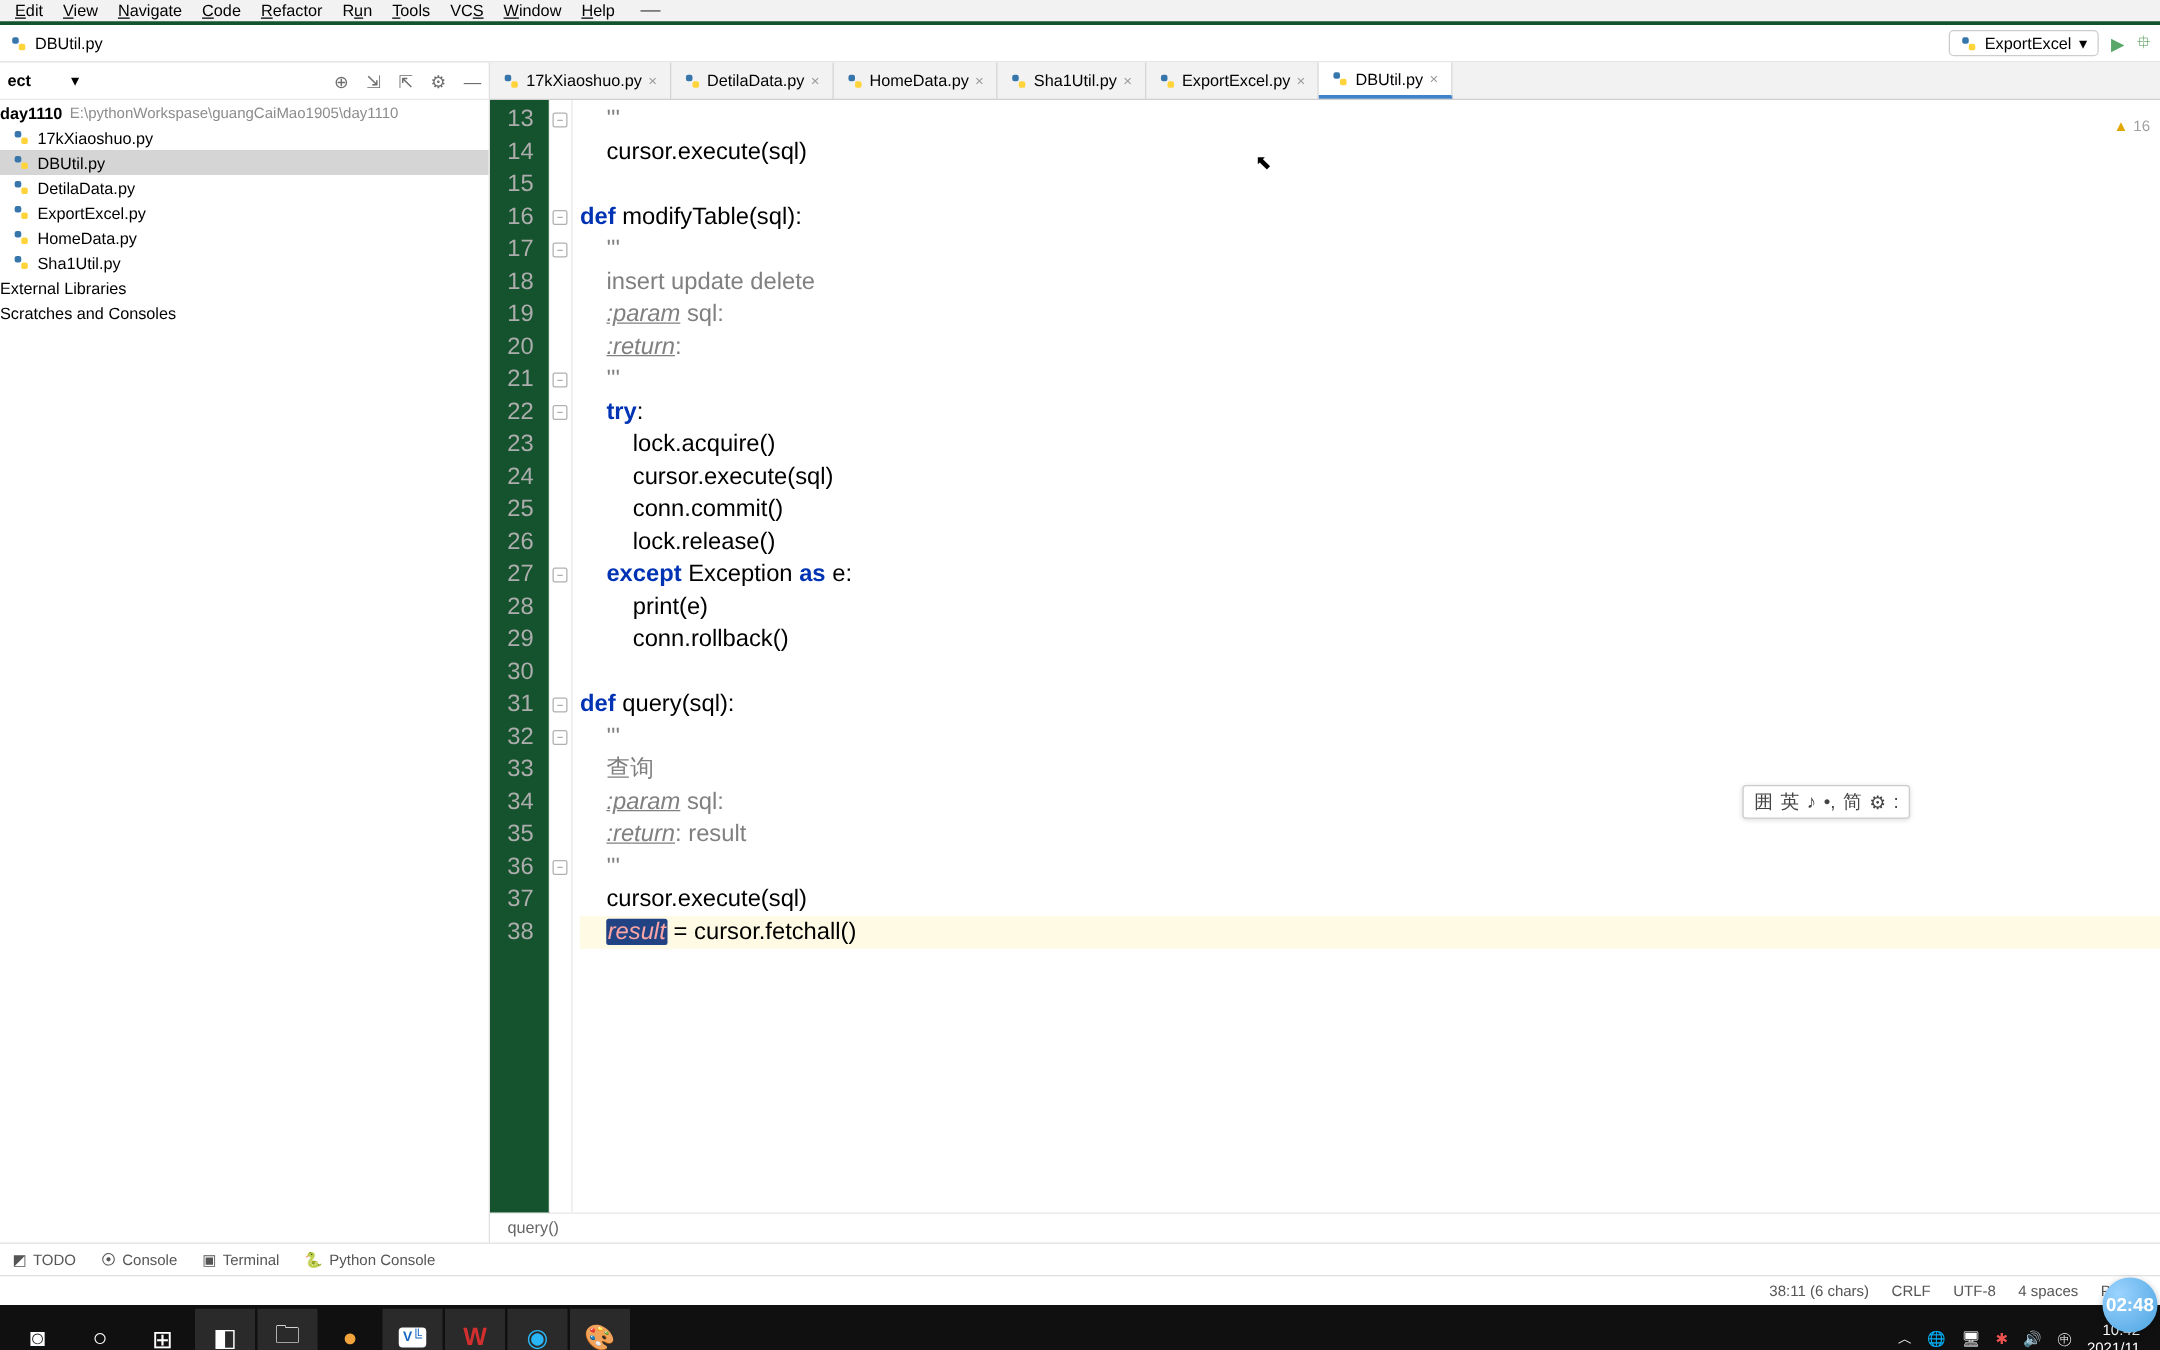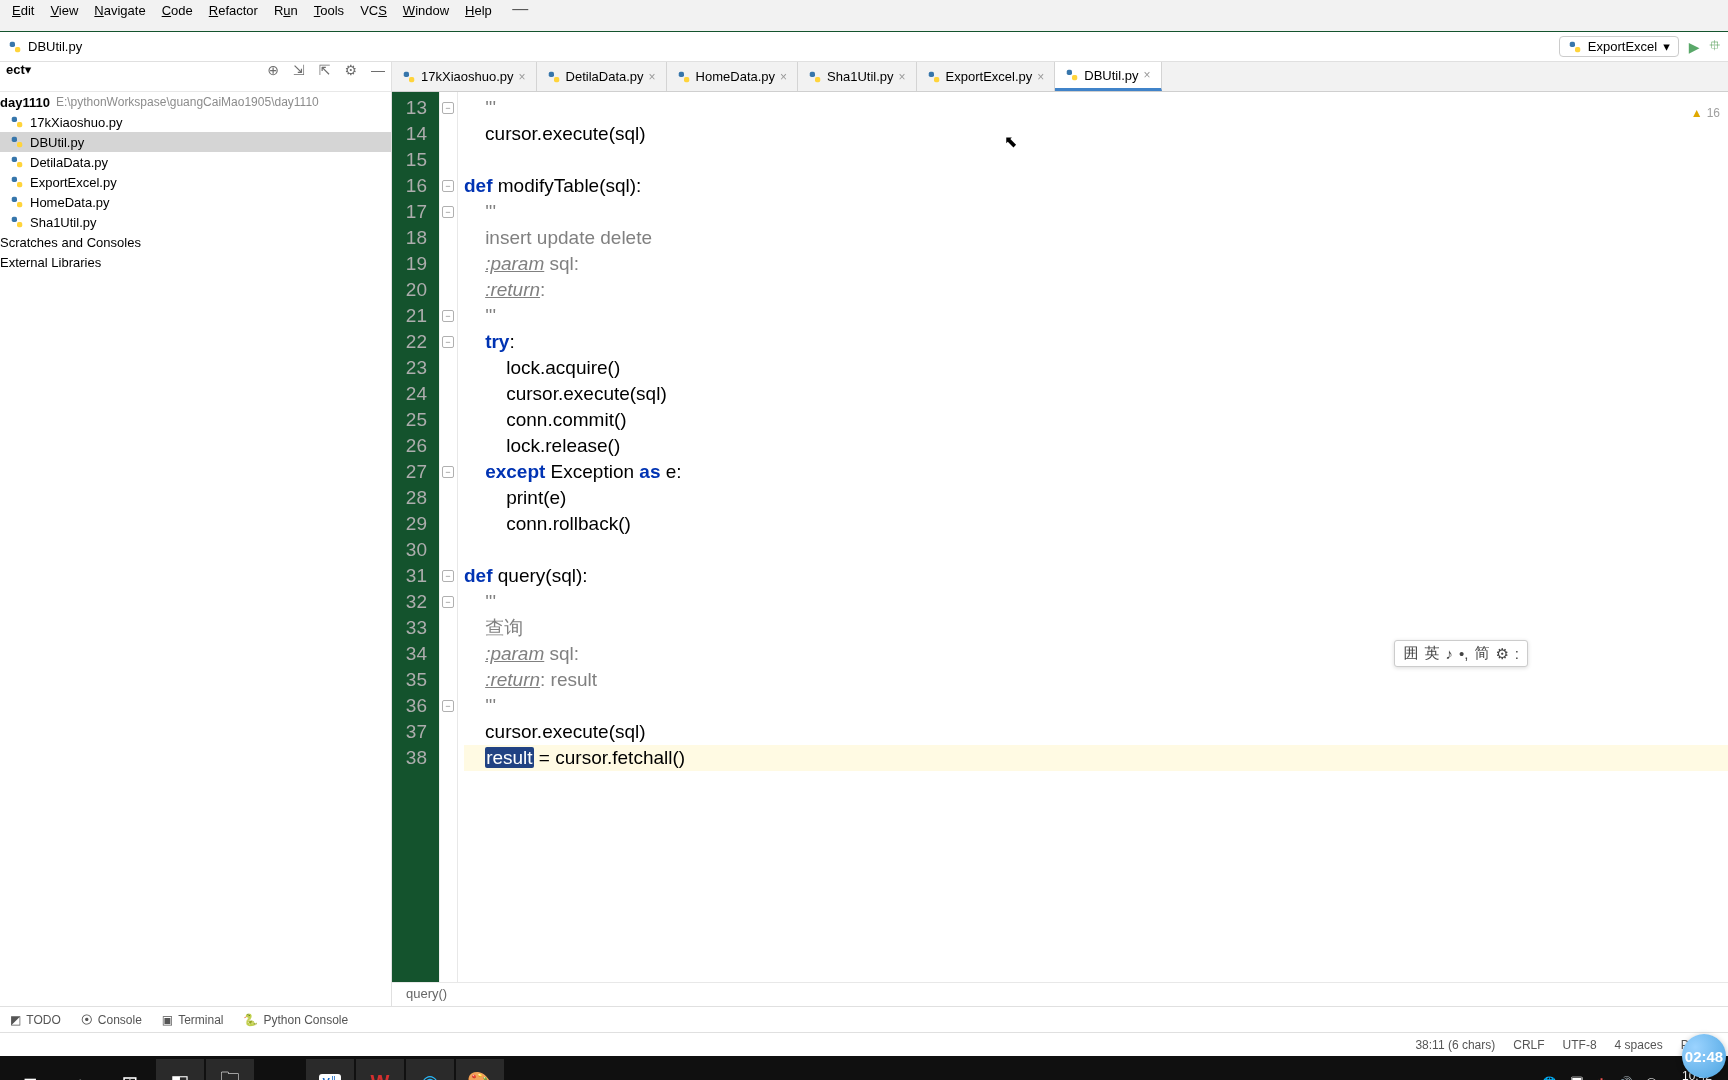--- a/index.html
+++ b/index.html
@@ -1,19 +1,19 @@
 <!DOCTYPE html>
 <html><head>
 <meta charset="utf-8">
 <style>
   * { margin: 0; padding: 0; box-sizing: border-box; font-family: "Segoe UI", Arial, sans-serif; }
   body { width: 1728px; height: 1080px; background: #fff; overflow: hidden; position: relative; }
 
   
-  .titlebar { height: 32px; display: flex; align-items: flex-start; background: #f2f2f2; border-bottom: 1px solid #14532d; font-size: 13px; }
+  .titlebar { height: 20px; display: flex; align-items: center; background: #f2f2f2; border-bottom: 3px solid #14532d; font-size: 13px; }
   .menubar { display: flex; gap: 4px; padding-left: 6px; }
   .menubar span { padding: 3px 6px; cursor: default; }
   .menubar u { text-decoration: underline; }
   .title-center { flex: 1; text-align: center; color: #555; }
   .title-btn { width: 45px; text-align: center; color: #555; font-size: 16px; }
 
   
   .navbar { height: 30px; display: flex; align-items: center; border-bottom: 1px solid #e0e0e0; font-size: 13px; padding: 0 8px; }
   .nav-file { display: flex; align-items: center; gap: 6px; }
   .py-icon { width: 14px; height: 14px; display: inline-flex; align-items: center; justify-content: center; }
@@ -21,21 +21,21 @@
   .nav-right { margin-left: auto; display: flex; align-items: center; gap: 10px; }
   .run-config { display: flex; align-items: center; gap: 6px; border: 1px solid #ccc; border-radius: 4px; padding: 2px 8px; background: #fff; }
   .run-btn { color: #59a869; font-size: 14px; }
   .debug-btn { color: #3b8f3e; font-size: 14px; }
 
   
   .main { display: flex; height: 944px; }
 
   
   .projtree { width: 392px; border-right: 1px solid #e0e0e0; display: flex; flex-direction: column; font-size: 13px; }
-  .projtree-toolbar { height: 30px; display: flex; padding: 0 6px; border-bottom: 1px solid #e8e8e8; gap: 0; }
+  .projtree-toolbar { height: 30px; display: flex; align-items: center; padding: 0 6px; border-bottom: 1px solid #e8e8e8; gap: 32px; }
   .projtree-toolbar .label { font-weight: 600; }
   .projtree-toolbar .tr { margin-left: auto; display: flex; gap: 14px; color: #6e6e6e; font-size: 14px; }
   .tree-body { flex: 1; overflow: auto; }
   .tree-row { height: 20px; display: flex; align-items: center; gap: 6px; padding-left: 6px; white-space: nowrap; }
   .tree-row .path { color: #8c8c8c; font-size: 12px; }
   .tree-row.selected { background: #d5d5d5; }
   .tree-row.indent1 { padding-left: 10px; }
   .tree-row.indent0 { padding-left: 0; }
 
   
@@ -50,21 +50,21 @@
   .fold-gutter { width: 18px; border-right: 1px solid #e8e8e8; position: relative; }
   .fold-mark { position: absolute; left: 2px; width: 12px; height: 12px; border: 1px solid #b0b0b0; border-radius: 2px; font-size: 9px; display: flex; align-items: center; justify-content: center; color: #888; background: #fff; }
   .code-scroll { flex: 1; overflow: hidden; padding: 3px 0 0 6px; white-space: pre; }
   .code-line { height: 26px; }
   .code-line.hl { background: #fffae3; }
   .kw2 { color: #0033b3; font-weight: bold; }
   .fn { color: #000; }
   .doc { color: #808080; }
   .tag { color: #808080; font-style: italic; text-decoration: underline; }
   .str { color: #808080; }
-  .sel { background: #214283; color: #ffffff; border-radius: 2px; padding: 0 1px; }
+  .sel { background: #214283; color: #fca5a5; border-radius: 2px; padding: 0 1px; font-style: italic; }
 
   .breadcrumb-strip { height: 24px; border-top: 1px solid #e8e8e8; font-size: 13px; color: #666; padding: 3px 14px; font-family: "Consolas", monospace; }
 
   .ime-toolbar { position: absolute; right: 200px; top: 578px; background: #fff; border: 1px solid #ccc; border-radius: 3px; padding: 3px 8px; font-size: 15px; display: flex; gap: 6px; align-items: center; box-shadow: 0 1px 4px rgba(0,0,0,0.15); color: #444; }
 
   .insp-badge { position: absolute; right: 8px; top: 8px; font-size: 12px; color: #a0a0a0; display: flex; align-items: center; gap: 4px; }
   .insp-badge .warn { color: #e0a800; }
 
   
   .toolwin { height: 26px; display: flex; align-items: center; gap: 20px; padding-left: 10px; border-top: 1px solid #e0e0e0; font-size: 12px; color: #555; }
@@ -199,24 +199,24 @@
             <span class="py-icon">
               <svg viewBox="0 0 16 16">
                 <rect x="2" y="2" width="6" height="6" rx="2" fill="#3776ab"></rect>
                 <rect x="8" y="8" width="6" height="6" rx="2" fill="#ffd43b"></rect>
               </svg>
             </span>
             <span>Sha1Util.py</span>
           </div>
         </div>
       <div class="tree-row indent0">
+        <span>External Libraries</span>
+      </div>
+      <div class="tree-row indent0">
         <span>Scratches and Consoles</span>
-      </div>
-      <div class="tree-row indent0">
-        <span>External Libraries</span>
       </div>
     </div>
   </div>
 
   <div class="editor-area">
     <div class="tabstrip" id="tabstrip">
         <div class="tab">
           <span class="py-icon">
             <svg viewBox="0 0 16 16">
               <rect x="2" y="2" width="6" height="6" rx="2" fill="#3776ab"></rect>

